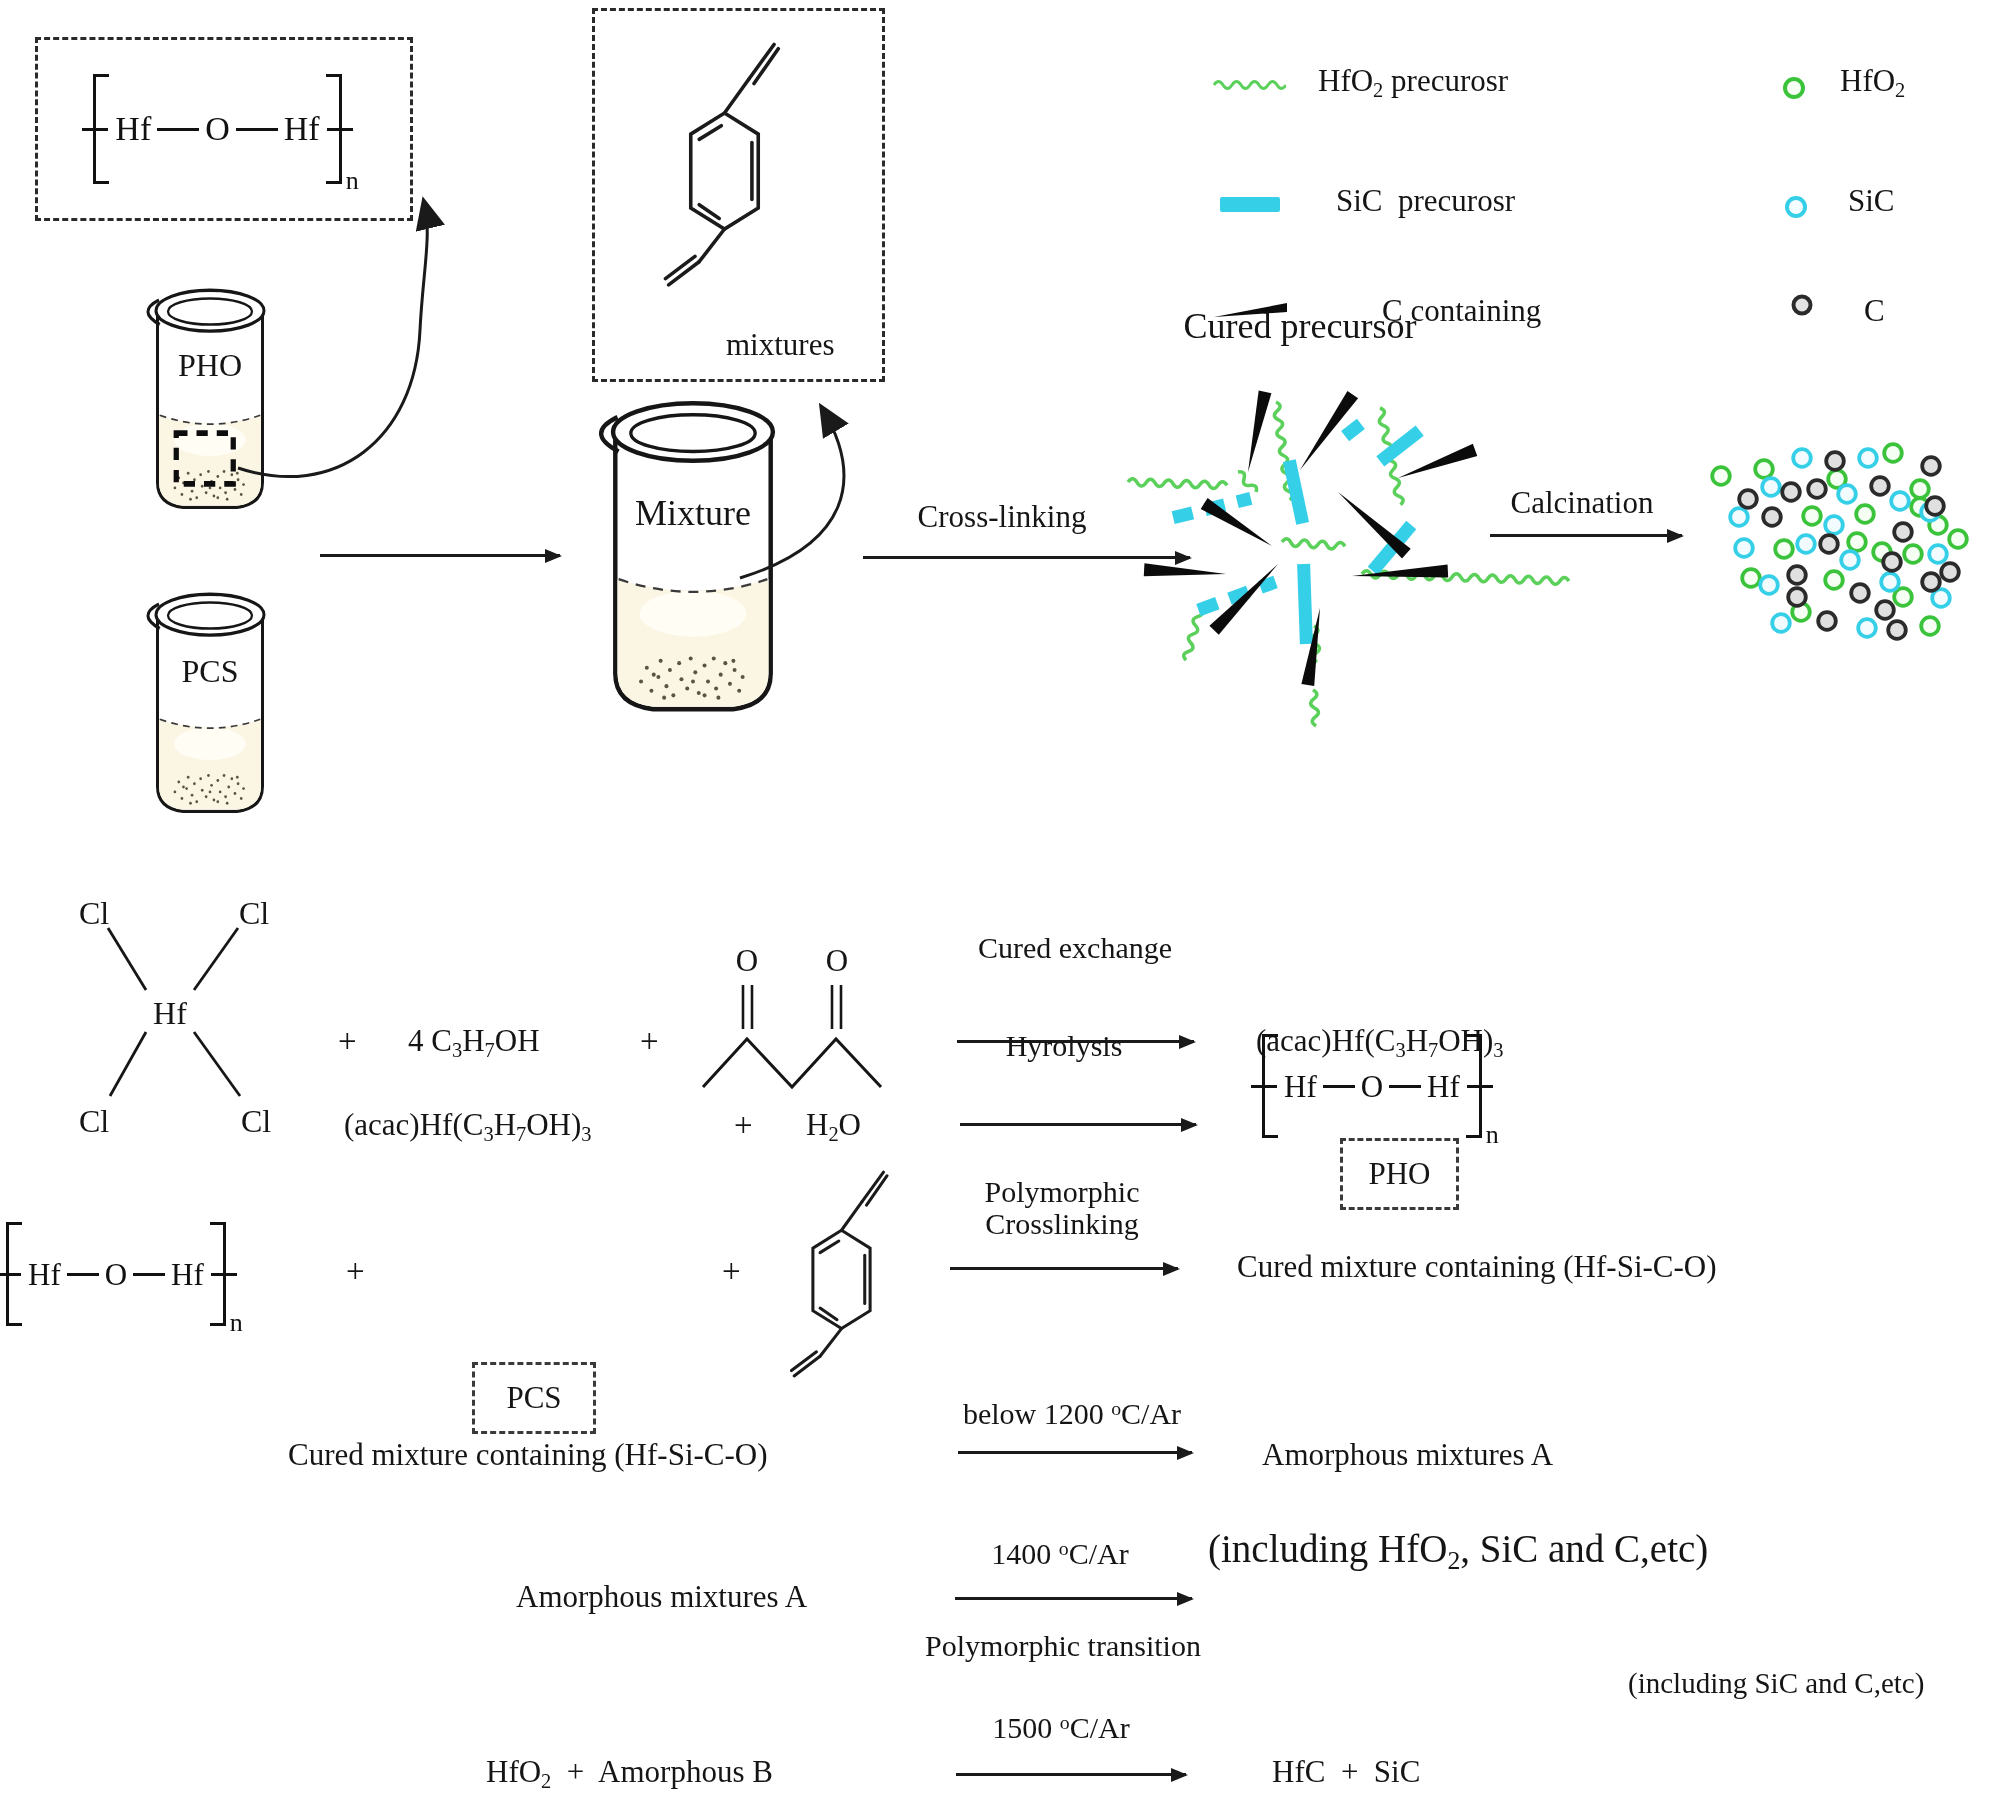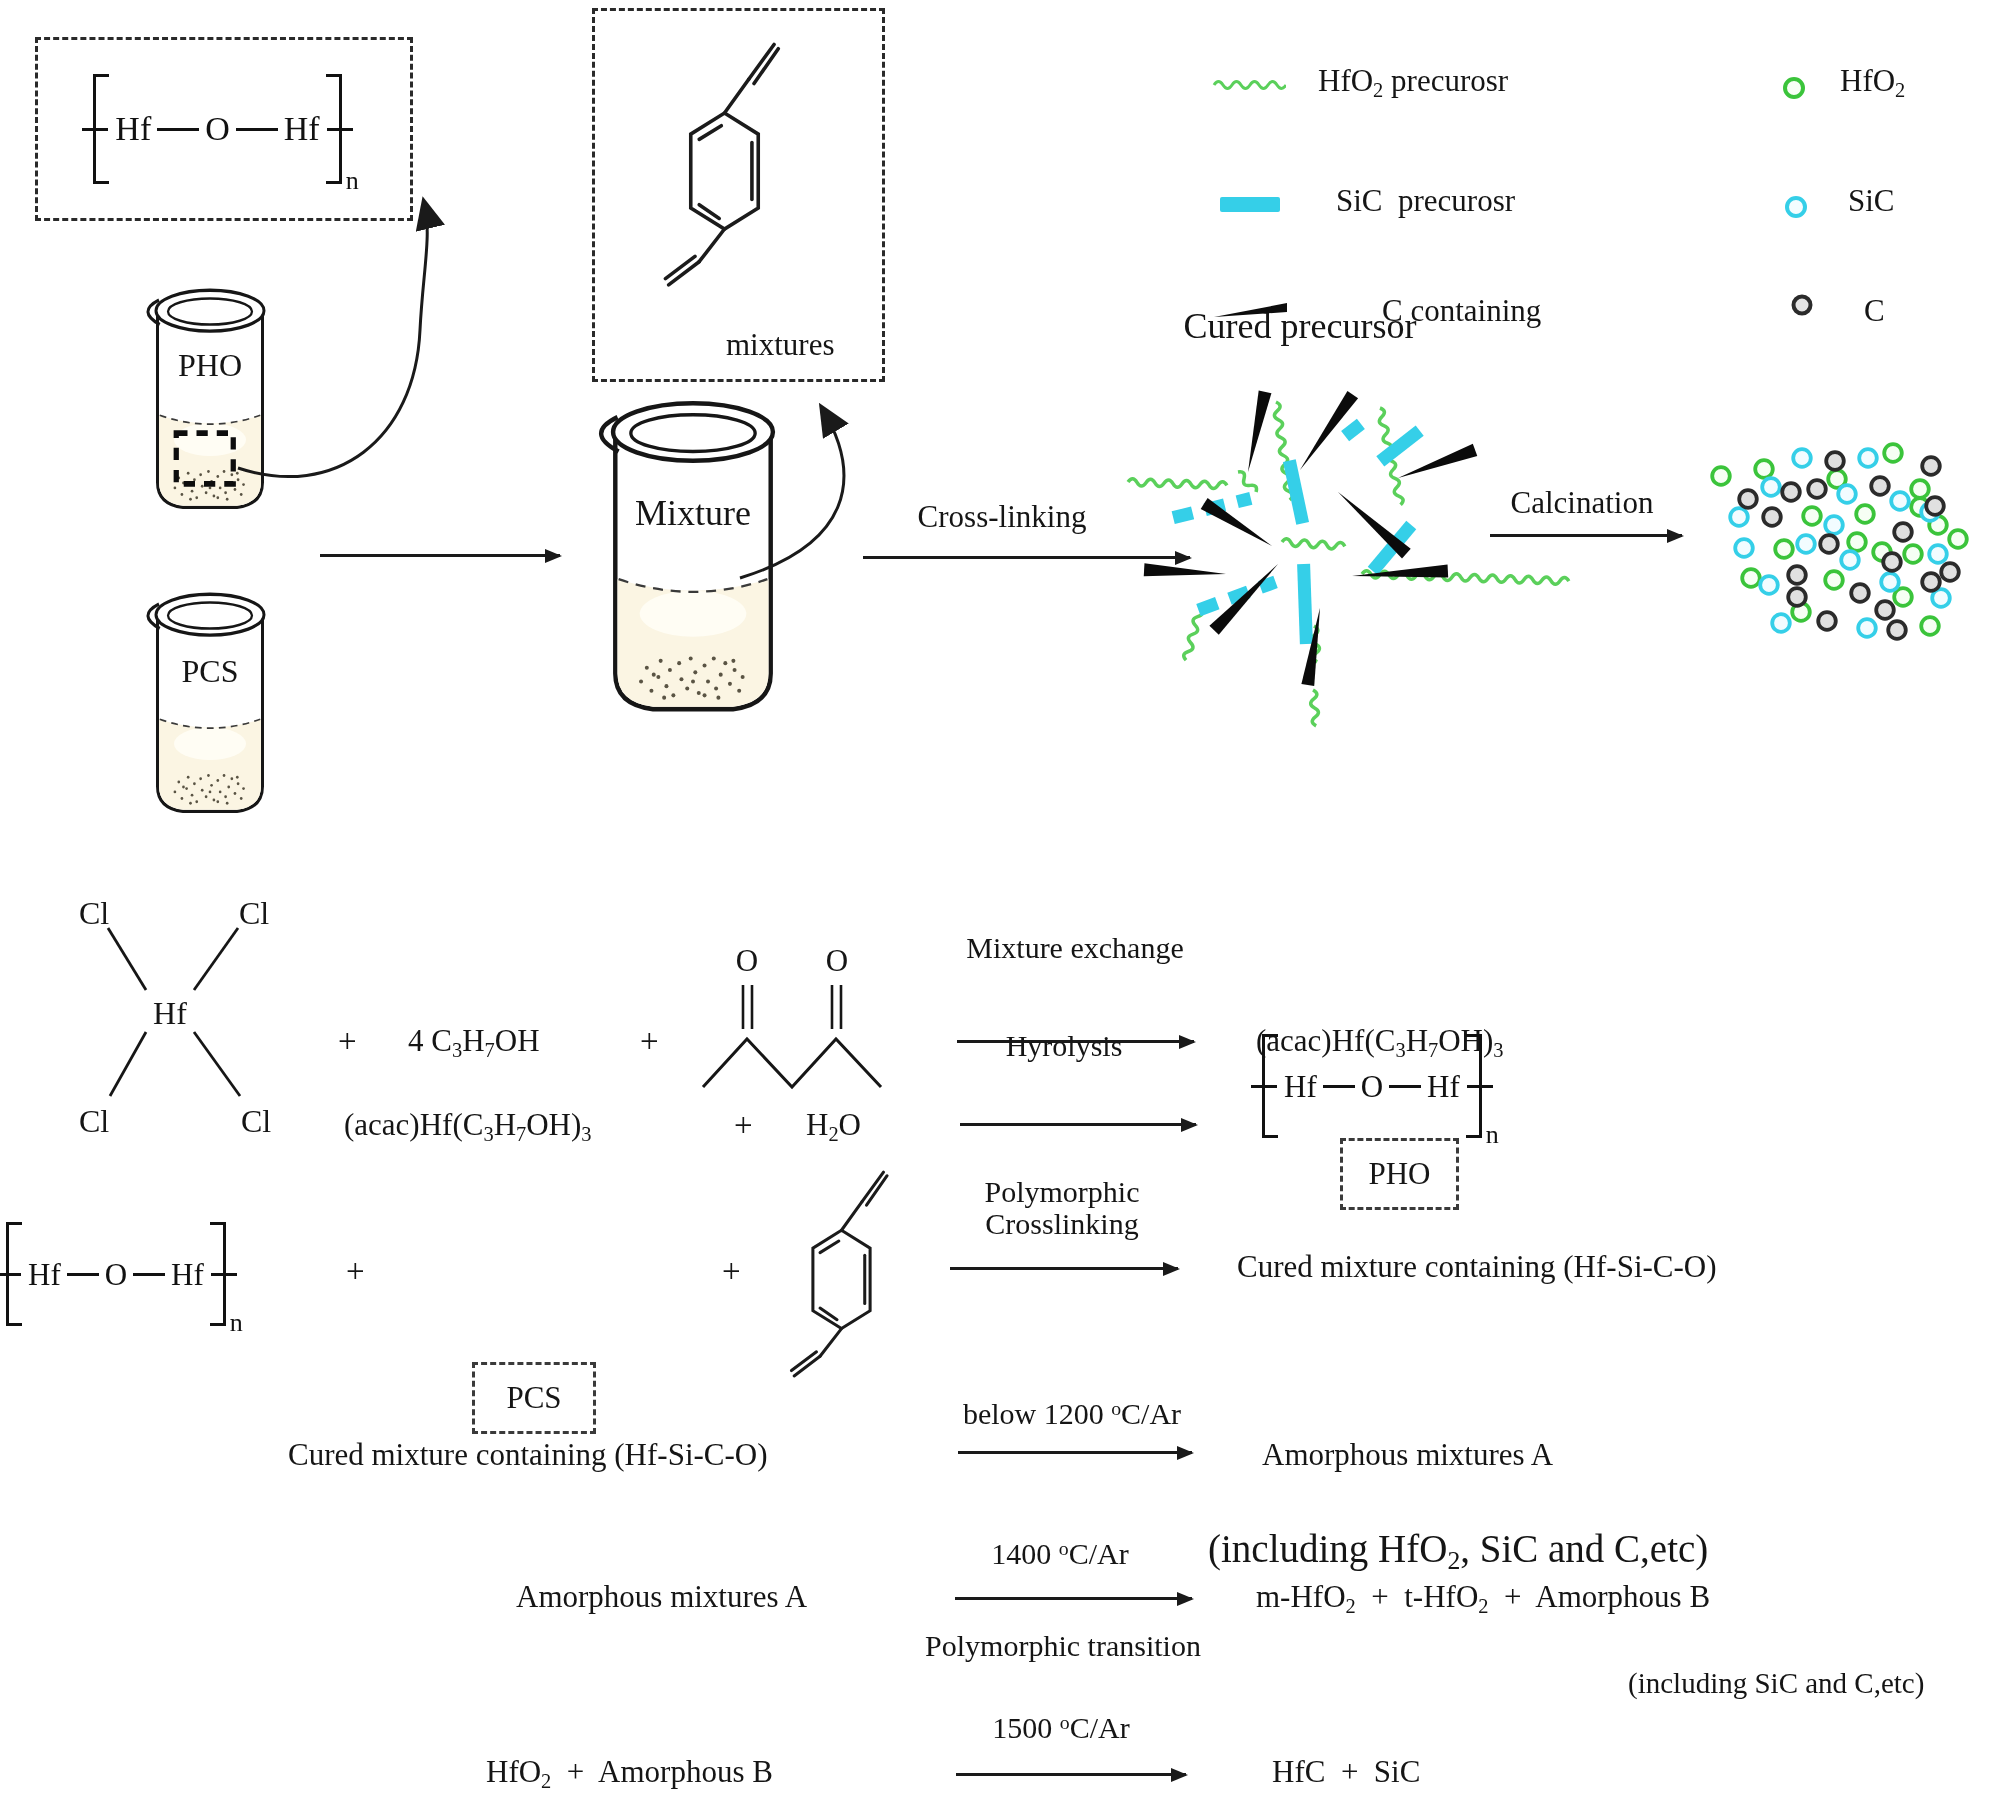--- a/index.html
+++ b/index.html
@@ -357,21 +357,21 @@
       <line x1="48" y1="60" x2="48" y2="104"></line>
         <line x1="57" y1="60" x2="57" y2="104"></line>
       <line x1="137" y1="60" x2="137" y2="104"></line>
         <line x1="146" y1="60" x2="146" y2="104"></line>
     </g>
     <g font-family="Liberation Serif,serif" font-size="31" fill="#151515" text-anchor="middle">
       <text x="52" y="46">O</text>
       <text x="142" y="46">O</text>
     </g>
   </svg>
-  <div class="t tc" style="left:1075px;top:930px;font-size:30px">Mixture exchange</div>
+  <div class="t tc" style="left:1075px;top:930px;font-size:30px">Cured exchange</div>
   <div class="arr" style="left:957px;top:1040px;width:237px"></div>
   <div class="t" style="left:1256px;top:1022px">(acac)Hf(C<sub>3</sub>H<sub>7</sub>OH)<sub>3</sub></div>
 
   <div class="t" style="left:344px;top:1106px">(acac)Hf(C<sub>3</sub>H<sub>7</sub>OH)<sub>3</sub></div>
   <div class="t" style="left:734px;top:1106px;font-size:33px">+</div>
   <div class="t" style="left:806px;top:1106px">H<sub>2</sub>O</div>
   <div class="t tc" style="left:1064px;top:1028px;font-size:30px">Hyrolysis</div>
   <div class="arr" style="left:960px;top:1123px;width:236px"></div>
   <div class="t tc" style="left:1062px;top:1174px;font-size:30px">Polymorphic</div>
   <div class="poly" style="left:1262px;top:1034px">
@@ -424,21 +424,20 @@
   <div class="t" style="left:288px;top:1436px">Cured mixture containing (Hf-Si-C-O)</div>
   <div class="t tc" style="left:1072px;top:1396px;font-size:30px">below 1200 <sup>o</sup>C/Ar</div>
   <div class="arr" style="left:958px;top:1451px;width:234px"></div>
   <div class="t" style="left:1262px;top:1436px">Amorphous mixtures A</div>
   <div class="t" style="left:1208px;top:1526px;font-size:39px">(including HfO<sub>2</sub>, SiC and C,etc)</div>
 
   <div class="t" style="left:516px;top:1578px">Amorphous mixtures A</div>
   <div class="t tc" style="left:1060px;top:1536px;font-size:30px">1400 <sup>o</sup>C/Ar</div>
   <div class="arr" style="left:955px;top:1597px;width:237px"></div>
   <div class="t tc" style="left:1063px;top:1628px;font-size:30px">Polymorphic transition</div>
-  <div class="t" style="left:1256px;top:1578px">m-HfO<sub>2</sub>  +  t-HfO<sub>2</sub>  +  Amorphous B</div>
   <div class="t" style="left:1628px;top:1666px;font-size:29px">(including SiC and C,etc)</div>
 
   <div class="t" style="left:486px;top:1753px">HfO<sub>2</sub>  +  Amorphous B</div>
   <div class="t tc" style="left:1061px;top:1710px;font-size:30px">1500 <sup>o</sup>C/Ar</div>
   <div class="arr" style="left:956px;top:1773px;width:230px"></div>
   <div class="t tc" style="left:1063px;top:1784px;font-size:30px">
     
   </div>
   <div class="t" style="left:1272px;top:1753px">HfC  +  SiC</div>
 

